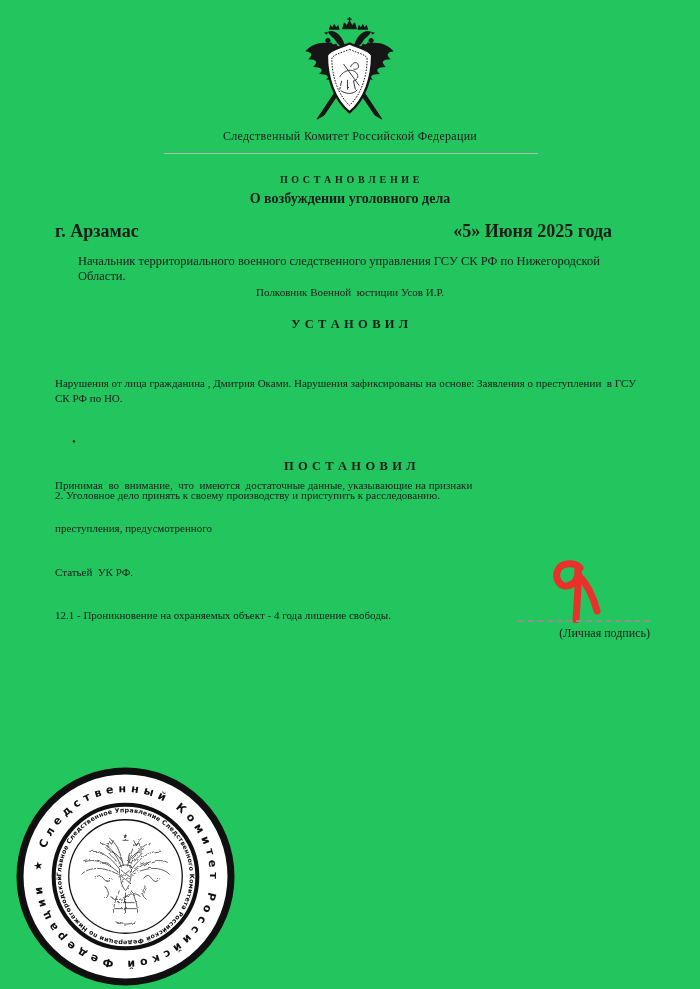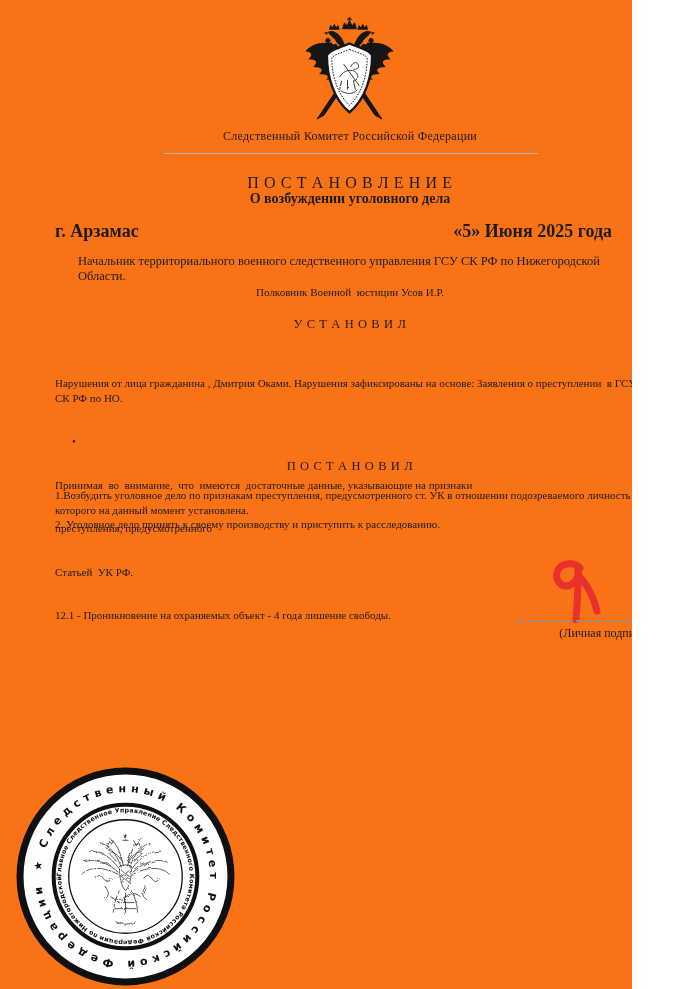--- a/index.html
+++ b/index.html
@@ -1,31 +1,31 @@
 <!DOCTYPE html>
 <html><head>
 <meta charset="utf-8">
 <style>
   * { margin:0; padding:0; box-sizing:border-box; }
   html,body { background:#ffffff; }
   .page {
-    position:relative; width:632px; height:989px; background:#f97316;
+    position:relative; width:700px; height:989px; background:#22c55e;
     font-family:"Liberation Serif", serif; color:#1c1c1c; overflow:hidden;
   }
   .abs { position:absolute; }
   .center { left:0; width:700px; text-align:center; }
   .org-name { top:129px; font-size:12px; letter-spacing:.3px; }
   .divider { top:153px; left:164px; width:374px; border-top:1px solid #b7b7b7; }
-  .doc-title { top:174px; font-size:16px; font-weight:normal; letter-spacing:.6px; }
+  .doc-title { top:174px; font-size:10px; font-weight:bold; letter-spacing:.6px; }
   .doc-subtitle { top:191px; font-size:14px; font-weight:bold; }
   .date-row { top:221px; left:55px; width:557px; display:flex; justify-content:space-between;
               font-size:18px; font-weight:bold; }
   .officer-intro { top:254px; left:78px; width:560px; font-size:12.5px; }
   .officer-name { top:286px; font-size:11px; white-space:pre-wrap;text-align:center; }
-  .section-heading { font-size:12.5px; font-weight:normal; letter-spacing:.6px; }
+  .section-heading { font-size:12.5px; font-weight:bold; letter-spacing:.6px; }
   .established-heading { top:317px; }
   .established-block { top:347px; left:55px; width:596px; font-size:11px; line-height:14.5px;
                        white-space:pre-wrap; }
   .bullet-line { padding-left:17px; }
   .resolved-heading { top:459px; }
   .resolved-block { top:488px; left:55px; width:600px; font-size:11px; line-height:14.5px; }
   .signature-svg { top:559px; left:548px; width:54px; height:64px; }
   .signature-line { top:620px; left:518px; width:132px; border-top:2px dashed #8f8f8f; }
   .signature-caption { top:626px; left:518px; width:132px; text-align:right; font-size:12px; }
   .emblem-svg { top:16px; left:300px; width:99px; height:108px; }
@@ -109,21 +109,20 @@
     <div class="bullet-line">•</div>
     <div>Принимая  во  внимание,  что  имеются  достаточные данные, указывающие на признаки</div>
     <div>преступления, предусмотренного</div>
     <div>Статьей  УК РФ.</div>
     <div>12.1 - Проникновение на охраняемых объект - 4 года лишение свободы.</div>
   </div>
 
   <div class="abs center section-heading resolved-heading">П О С Т А Н О В И Л</div>
 
   <div class="abs resolved-block">
-    <div>1.Возбудить уголовное дело по признакам преступления, предусмотренного ст. УК в отношении подозреваемого личность которого на данный момент установлена.</div>
     <div>2. Уголовное дело принять к своему производству и приступить к расследованию.</div>
   </div>
 
   <svg class="abs signature-svg" viewBox="0 0 54 64">
     <g fill="none" stroke="#e9302a" stroke-width="7" stroke-linecap="round" stroke-linejoin="round">
       <path d="M32,9 C27,3 14,3 10,11 C6,19 12,28 19,27 C26,26 31,19 30,12"></path>
       <path d="M30,8 C31,22 29,44 28,61"></path>
       <path d="M31,17 C39,25 46,39 49,52"></path>
     </g>
   </svg>

